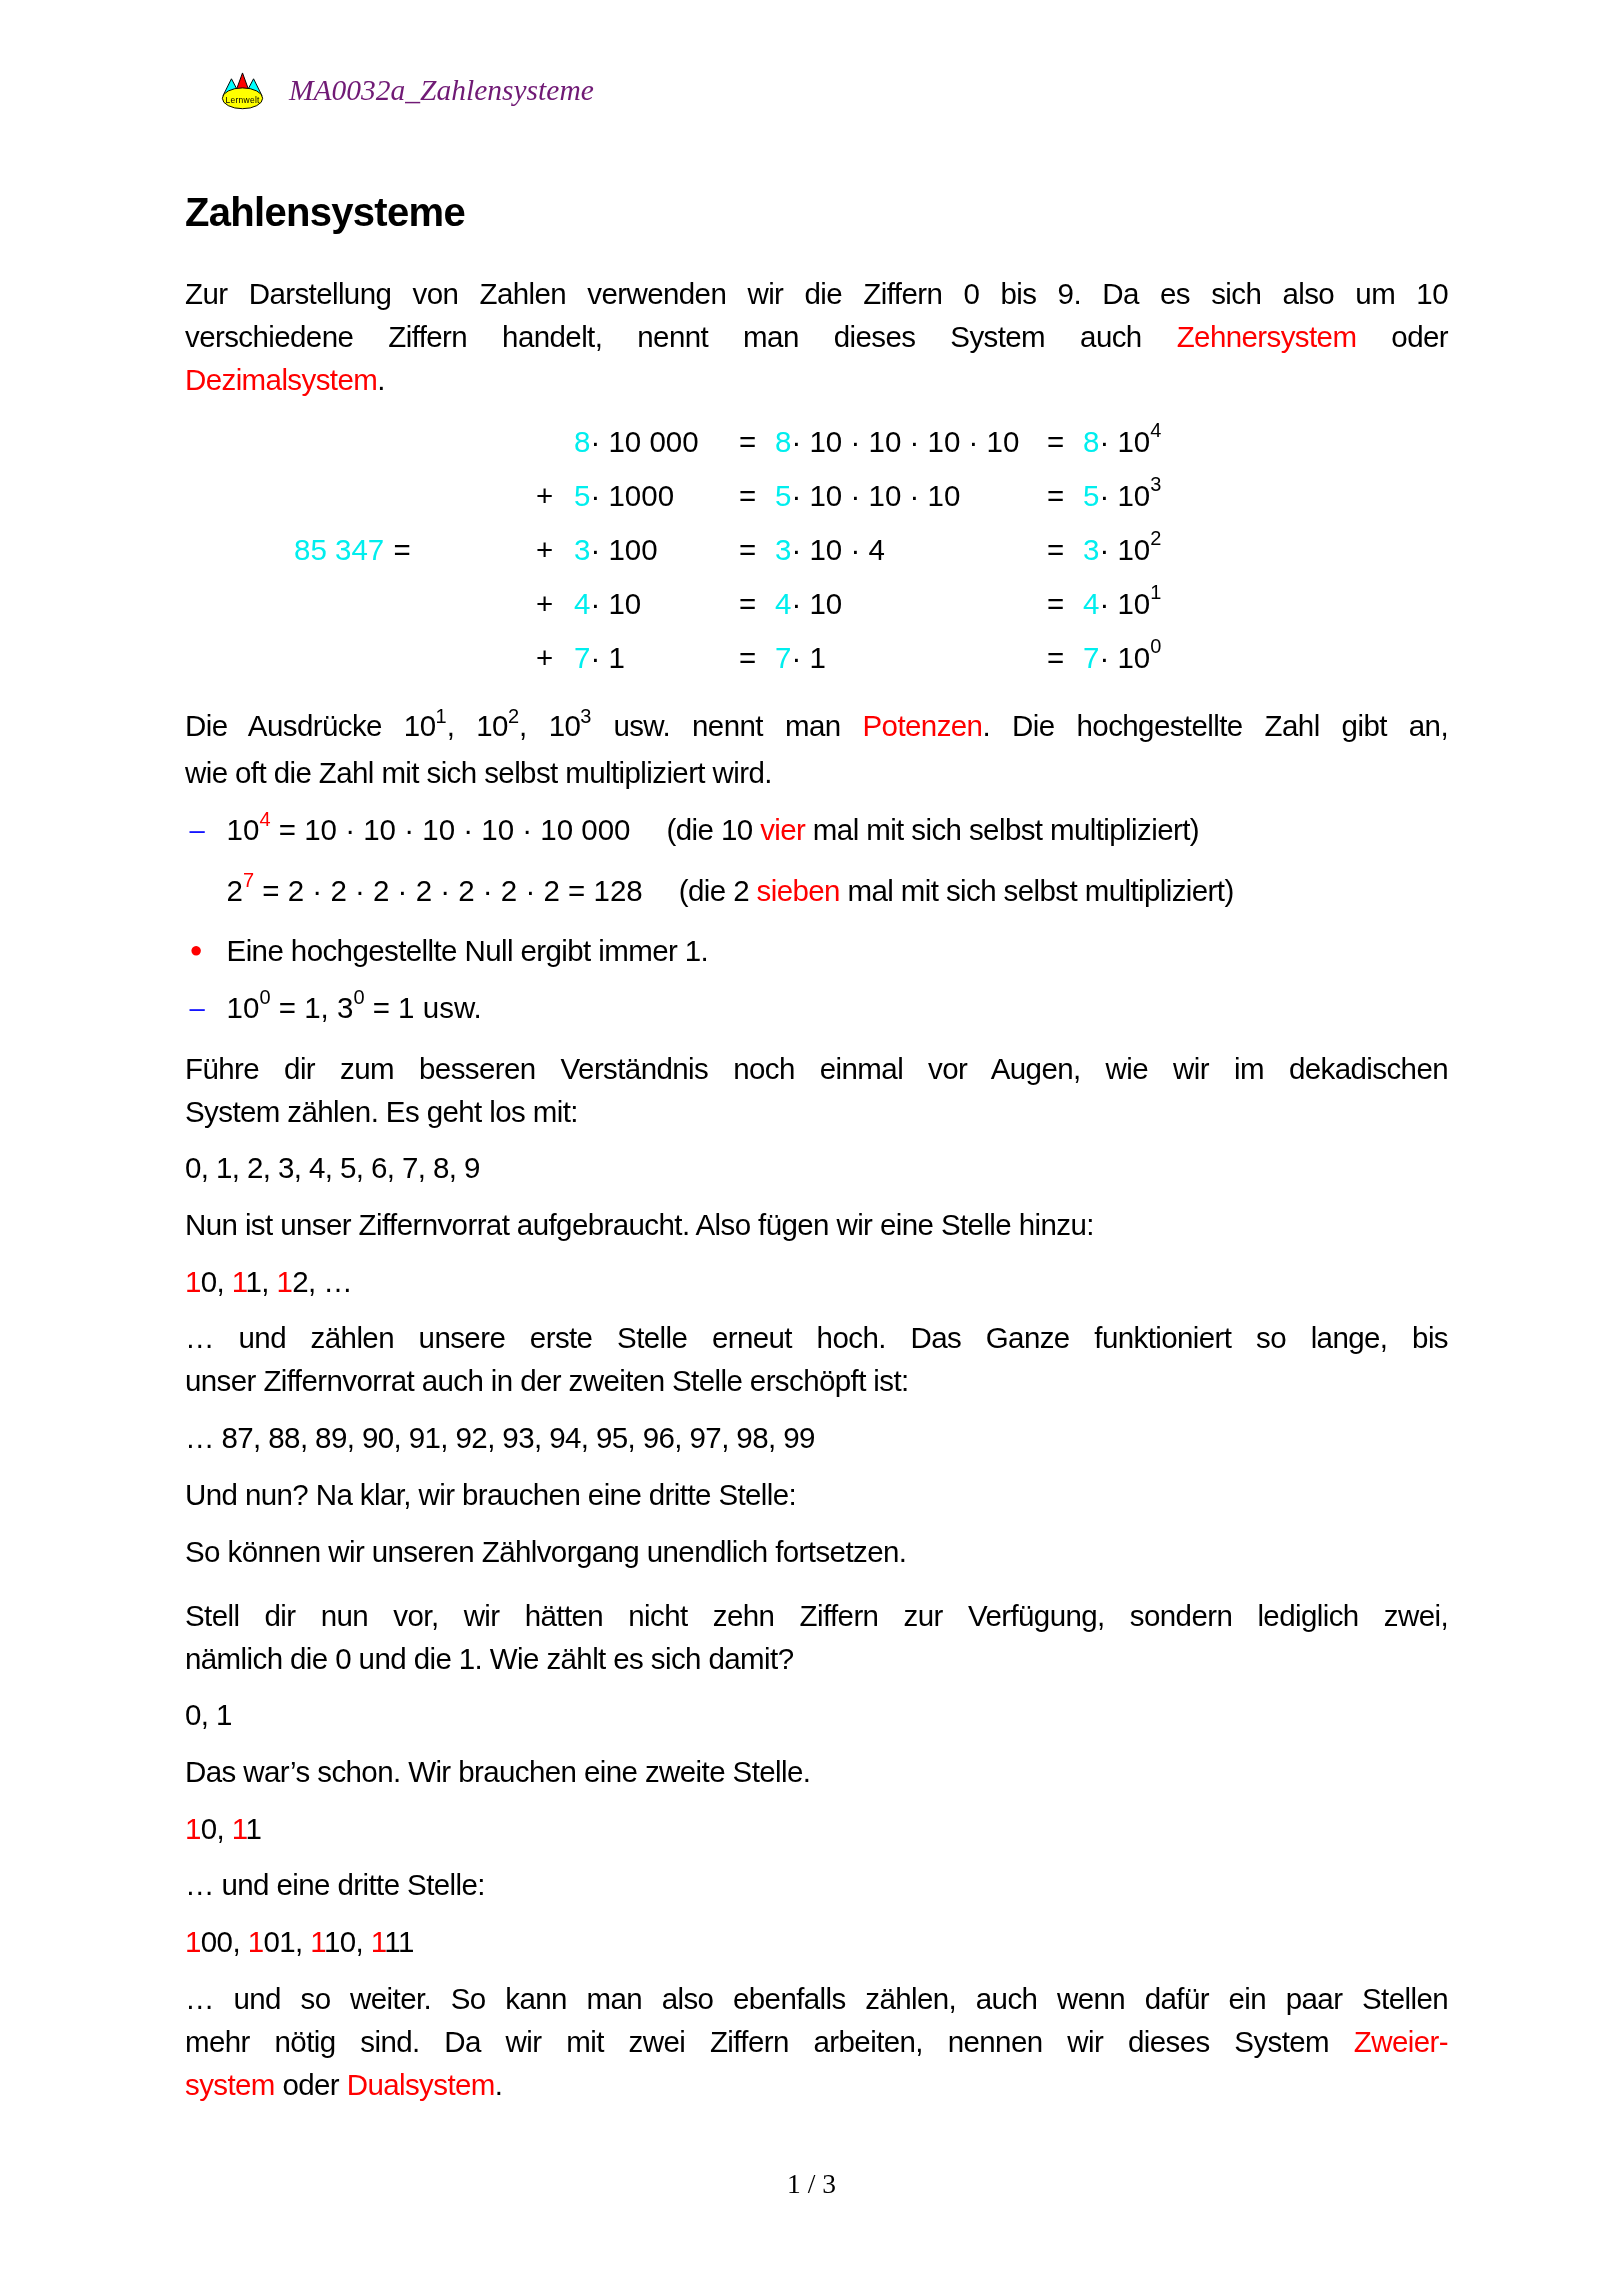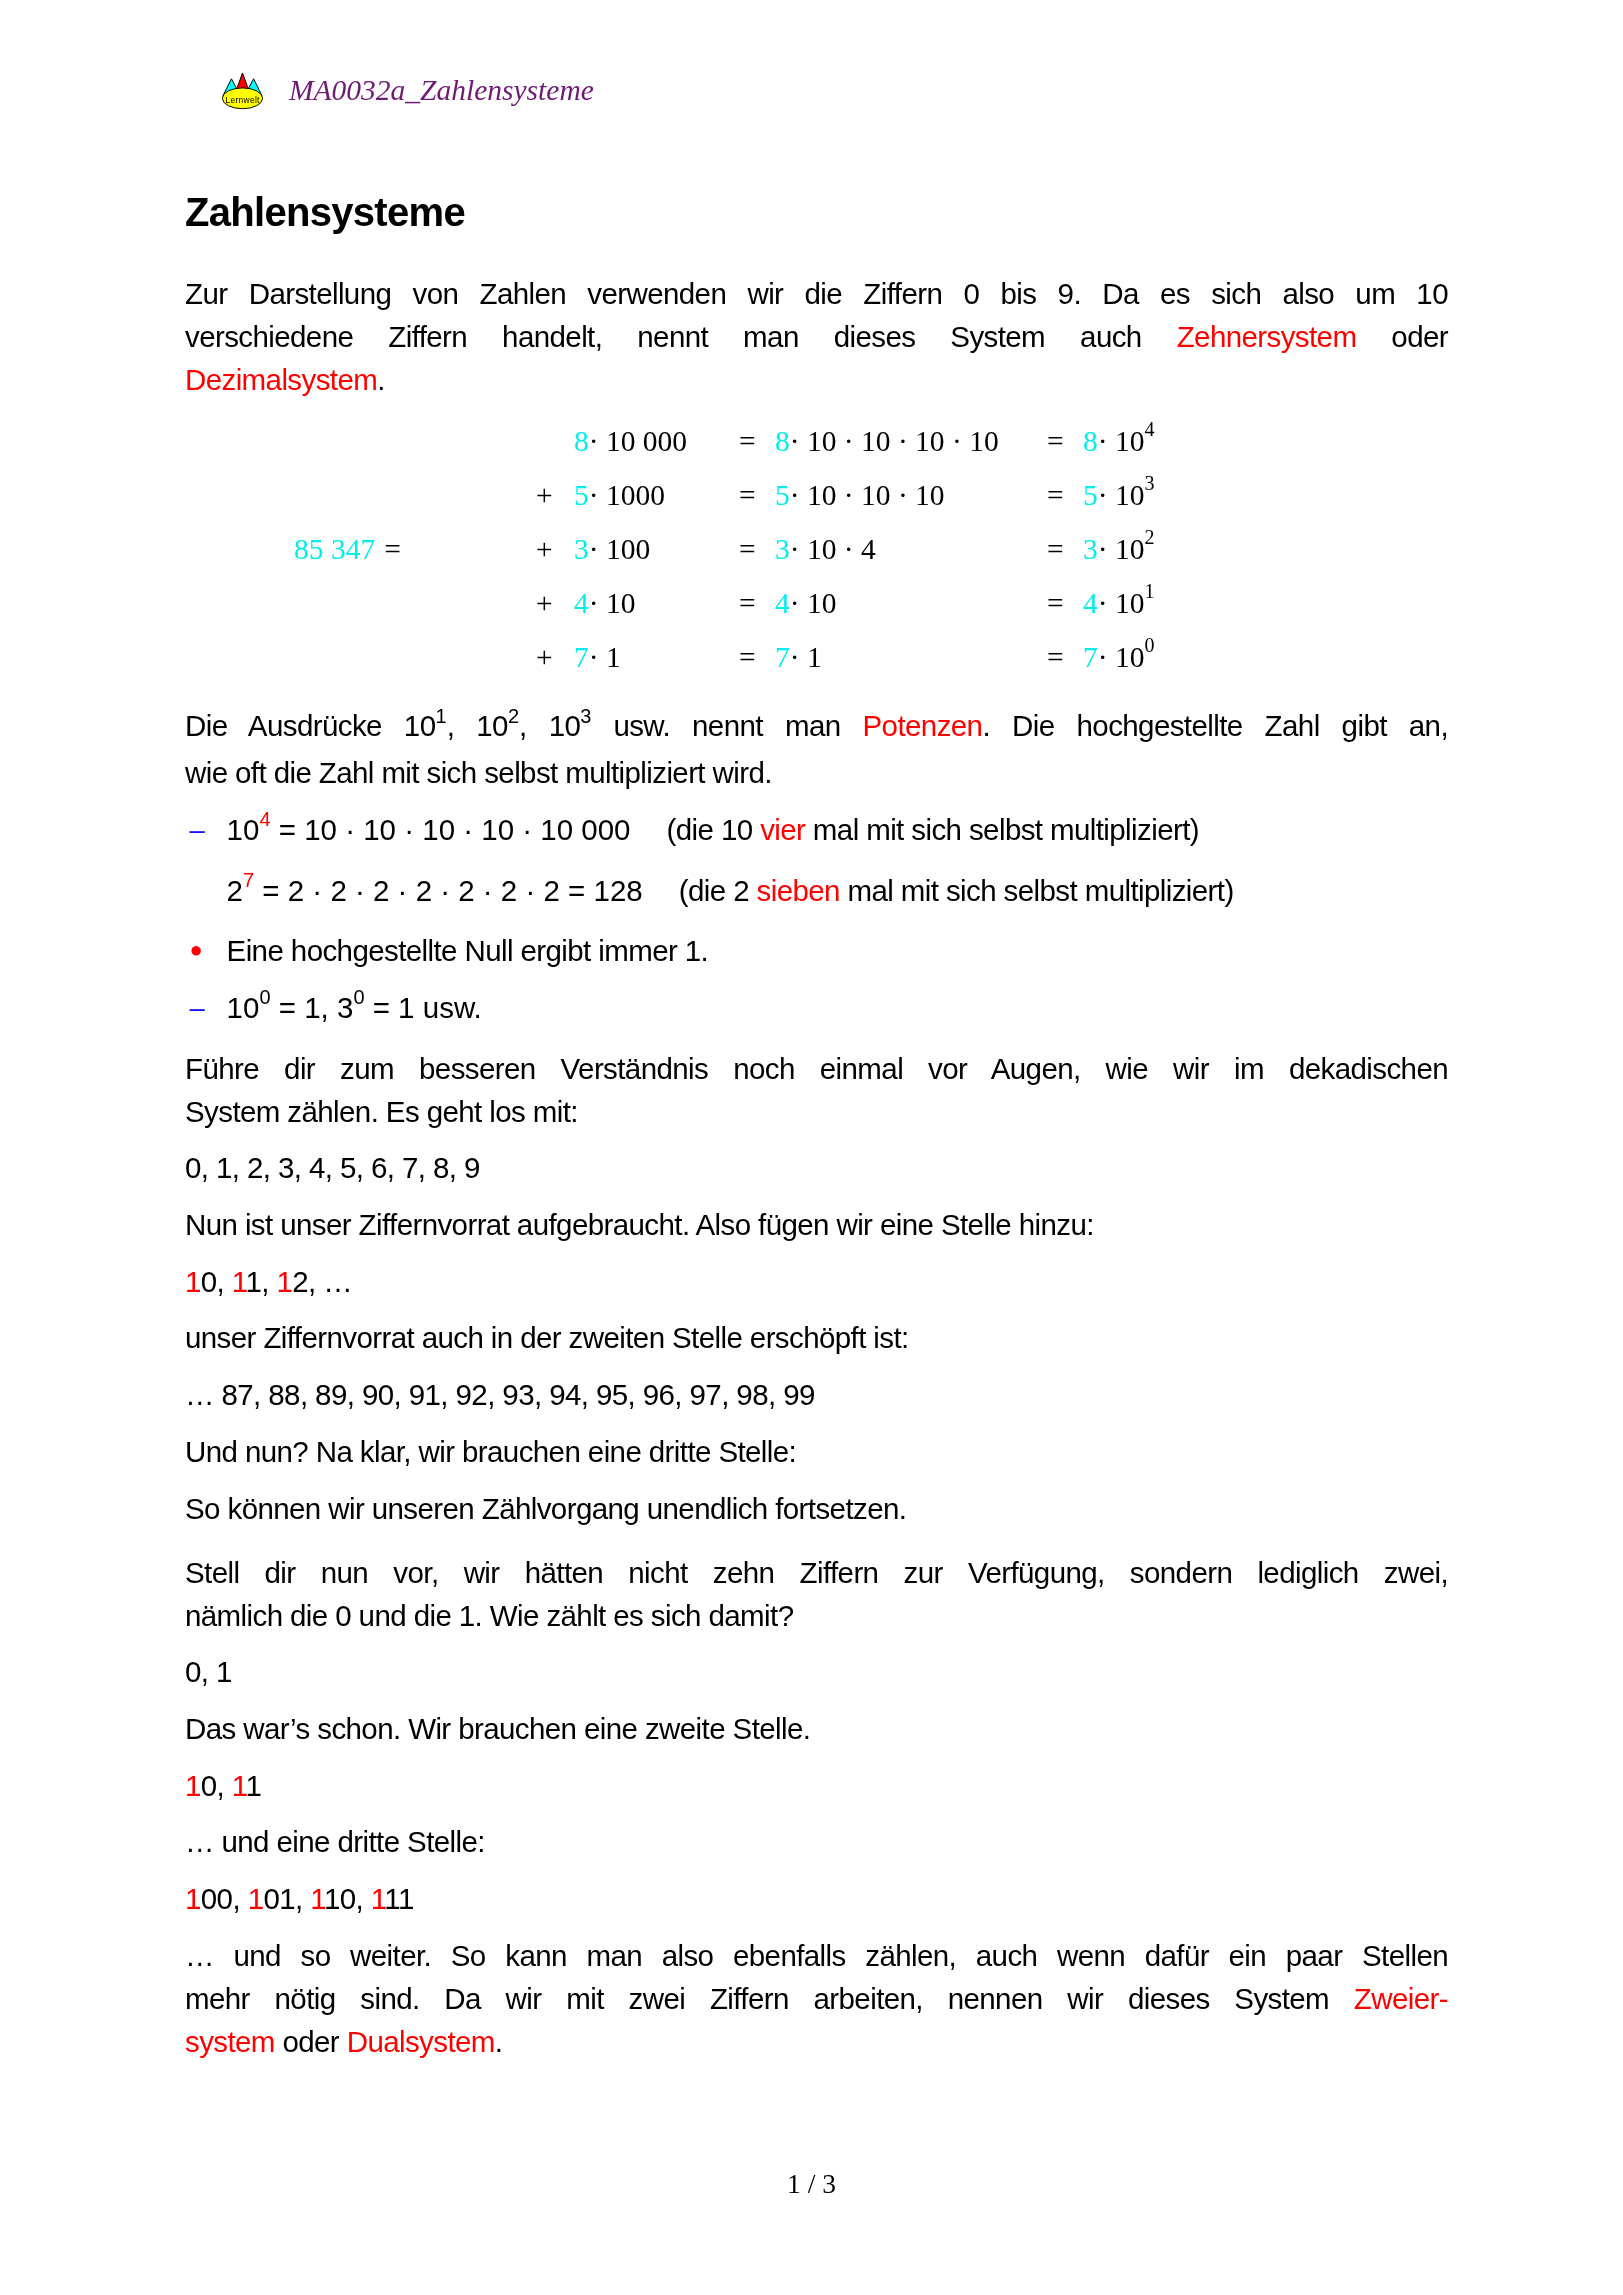--- a/index.html
+++ b/index.html
@@ -15,21 +15,21 @@
   .line{display:block;}
   .line.j{text-align:justify;text-align-last:justify;}
   .red{color:#ff0000;}
   .cyan{color:#00eeee;}
   .blue{color:#1414ff;}
   .sup{font-size:20px;position:relative;top:-13.7px;letter-spacing:0;}
   
   .eqblock{margin:11.8px 0 19.6px 109px;font-size:29.5px;letter-spacing:0;}
   .eqrow{display:grid;grid-template-columns:242px 38px 165px 36px 272px 36px auto;
          height:54px;align-items:center;}
-  .eqrow .cell{white-space:nowrap;font-family:Liberation Serif, serif;}
+  .eqrow .cell{white-space:nowrap;}
   .lbl-eq{margin-left:9.2px;}
   .exp{font-size:20px;position:relative;top:-15px;}
   
   .litem{display:flex;font-size:29.5px;line-height:43px;letter-spacing:0;margin:0 0 13.7px 4.6px;}
   .lmark{width:37px;flex:none;font-size:27.5px;}
   .lmark.bullet{font-size:22px;line-height:41px;}
   .ltext{white-space:nowrap;}
   .cgap{display:inline-block;width:36px;}
   .litem .body-ls{letter-spacing:-0.6px;}
   .gap-top-sm{margin-top:6.5px;}
@@ -143,20 +143,21 @@
       <div class="line"><span>System zählen. Es geht los mit:</span></div>
     </div>
 
     <div class="para">0, 1, 2, 3, 4, 5, 6, 7, 8, 9</div>
 
     <div class="para">Nun ist unser Ziffernvorrat aufgebraucht. Also fügen wir eine Stelle hinzu:</div>
 
     <div class="para"><span class="red">1</span><span>0, </span><span class="red">1</span><span>1, </span><span class="red">1</span><span>2, …</span></div>
 
     <div class="para">
+      <div class="line j"><span>… und zählen unsere erste Stelle erneut hoch. Das Ganze funktioniert so lange, bis</span></div>
       <div class="line"><span>unser Ziffernvorrat auch in der zweiten Stelle erschöpft ist:</span></div>
     </div>
 
     <div class="para">… 87, 88, 89, 90, 91, 92, 93, 94, 95, 96, 97, 98, 99</div>
 
     <div class="para">Und nun? Na klar, wir brauchen eine dritte Stelle:</div>
 
 
     <div class="para">So können wir unseren Zählvorgang unendlich fortsetzen.</div>
 

